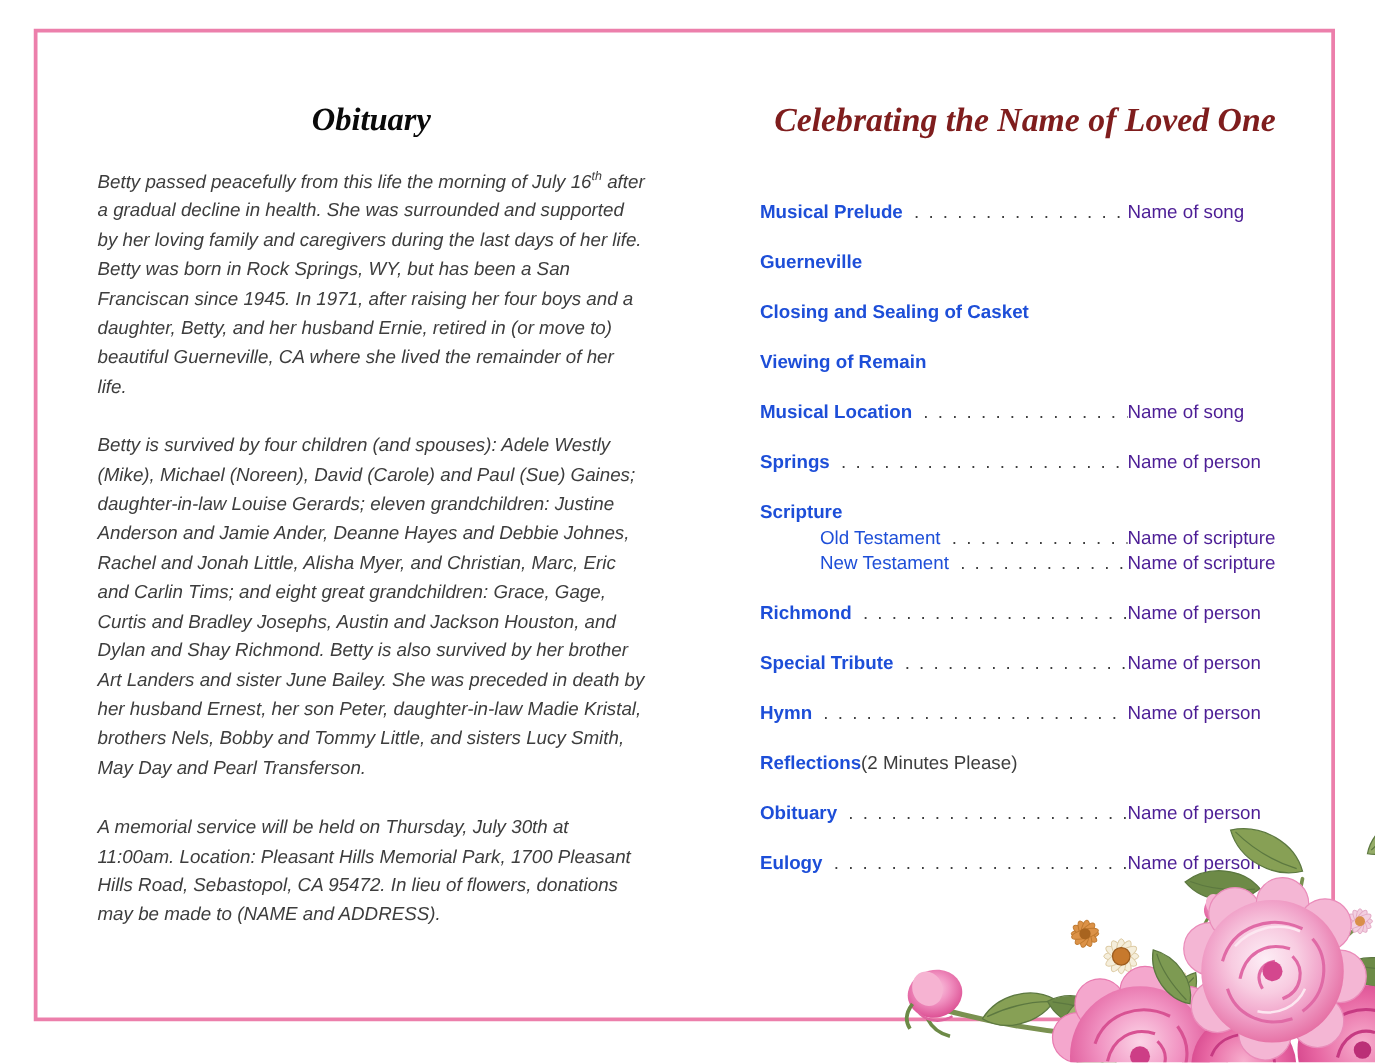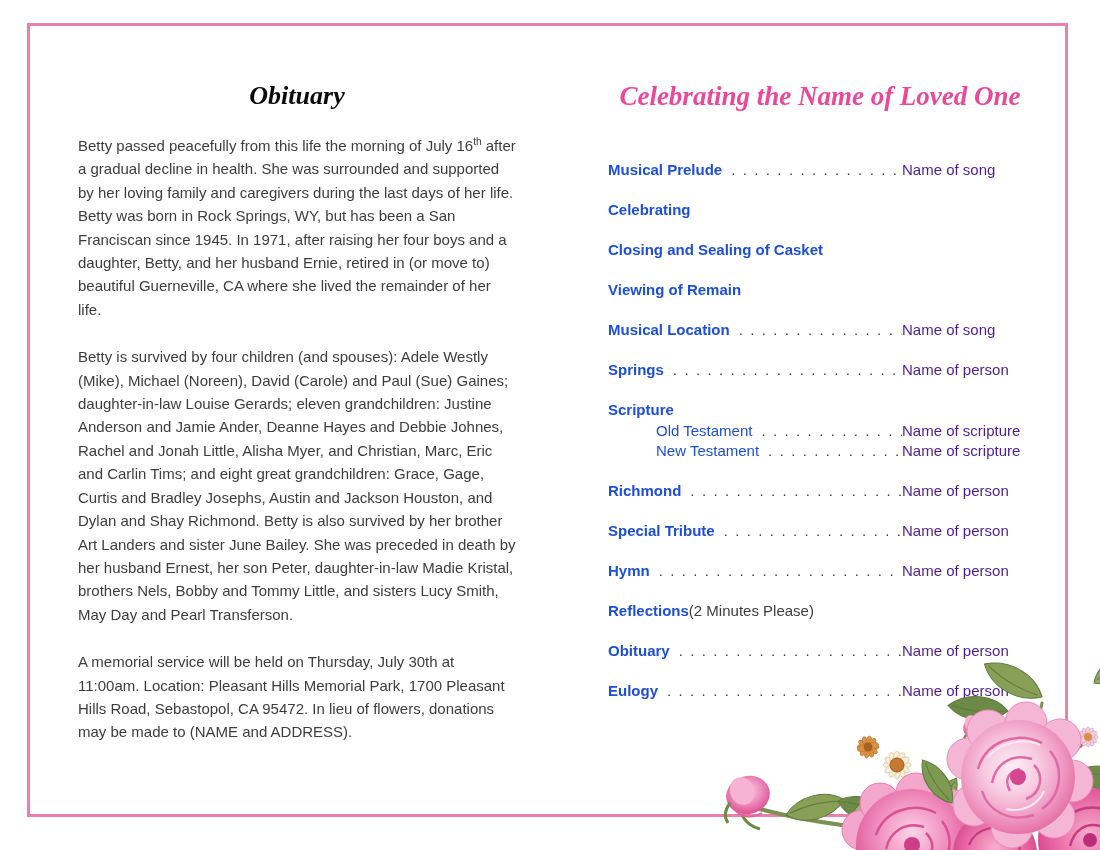--- a/index.html
+++ b/index.html
@@ -11,27 +11,27 @@
   .page-border{
     position:absolute;left:27px;top:23px;width:1041px;height:794px;
     border:3px solid #ec7fab;box-sizing:border-box;
   }
   
   .col-left{position:absolute;left:78px;top:80px;width:438px;}
   .col-left h1{
     font-family:"Liberation Serif", serif;font-style:italic;font-weight:bold;
     font-size:26px;line-height:32px;color:#0a0a0a;text-align:center;margin:0 0 22px 0;
   }
-  .col-left p{font-size:15px;line-height:23.4px;margin:0 0 24px 0;}
+  .col-left p{font-size:15px;line-height:23.4px;margin:0 0 24px 0;font-style:italic;}
   .col-left sup{font-size:10px;line-height:0;vertical-align:super;}
   
   .col-right{position:absolute;left:608px;top:80px;width:424px;}
   .col-right h1{
     font-family:"Liberation Serif", serif;font-style:italic;font-weight:bold;
-    font-size:27px;line-height:32px;color:#ec4899;text-align:center;
+    font-size:27px;line-height:32px;color:#7f1d1d;text-align:center;
     white-space:nowrap;margin:0 0 46px 0;
   }
   .svc-row{
     display:flex;align-items:baseline;
     font-size:15px;line-height:23px;margin:0 0 17px 0;
   }
   .svc-row .lbl{font-weight:bold;color:#1d4ed8;white-space:nowrap;}
   .svc-row .sfx{font-weight:normal;white-space:nowrap;}
   .svc-row .dots{
     flex:1 1 auto;overflow:hidden;white-space:nowrap;
@@ -60,21 +60,21 @@
 <div class="col-right">
   <h1>Celebrating the Name of Loved One</h1>
 
   <div class="svc-row">
     <span class="lbl">Musical Prelude</span>
     <span class="dots">. . . . . . . . . . . . . . . . . . . . . . . .</span>
     <span class="val">Name of song</span>
   </div>
 
   <div class="svc-row">
-    <span class="lbl">Celebrating</span>
+    <span class="lbl">Guerneville</span>
   </div>
 
   <div class="svc-row">
     <span class="lbl">Closing and Sealing of Casket</span>
   </div>
 
   <div class="svc-row">
     <span class="lbl">Viewing of Remain</span>
   </div>
 

